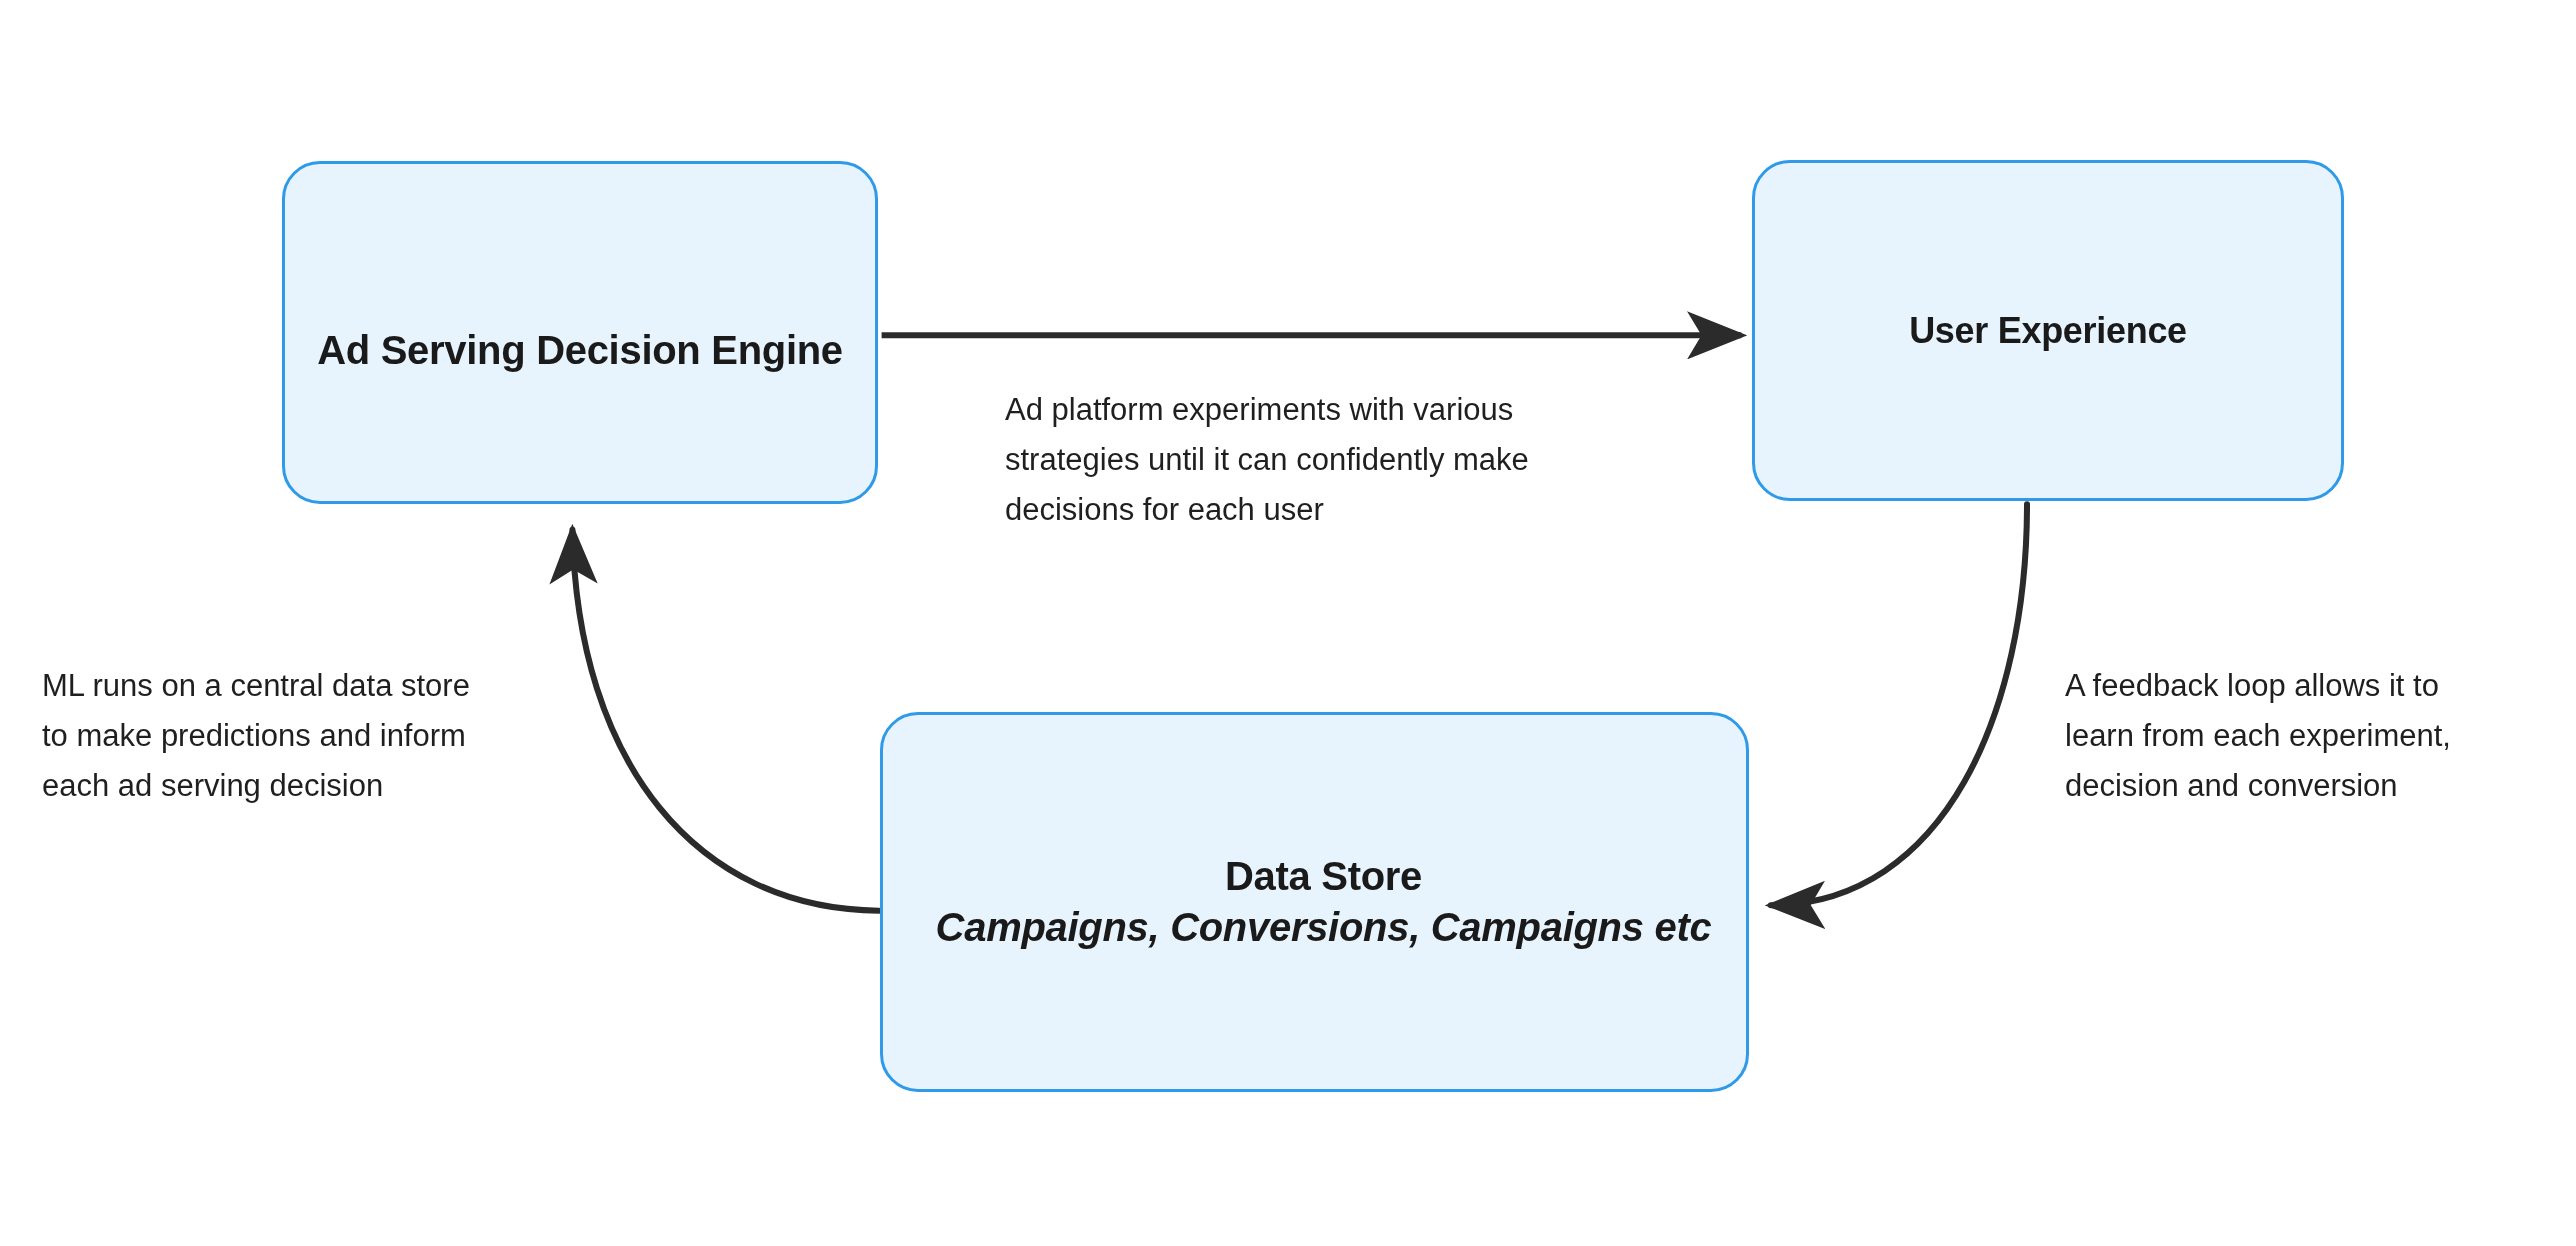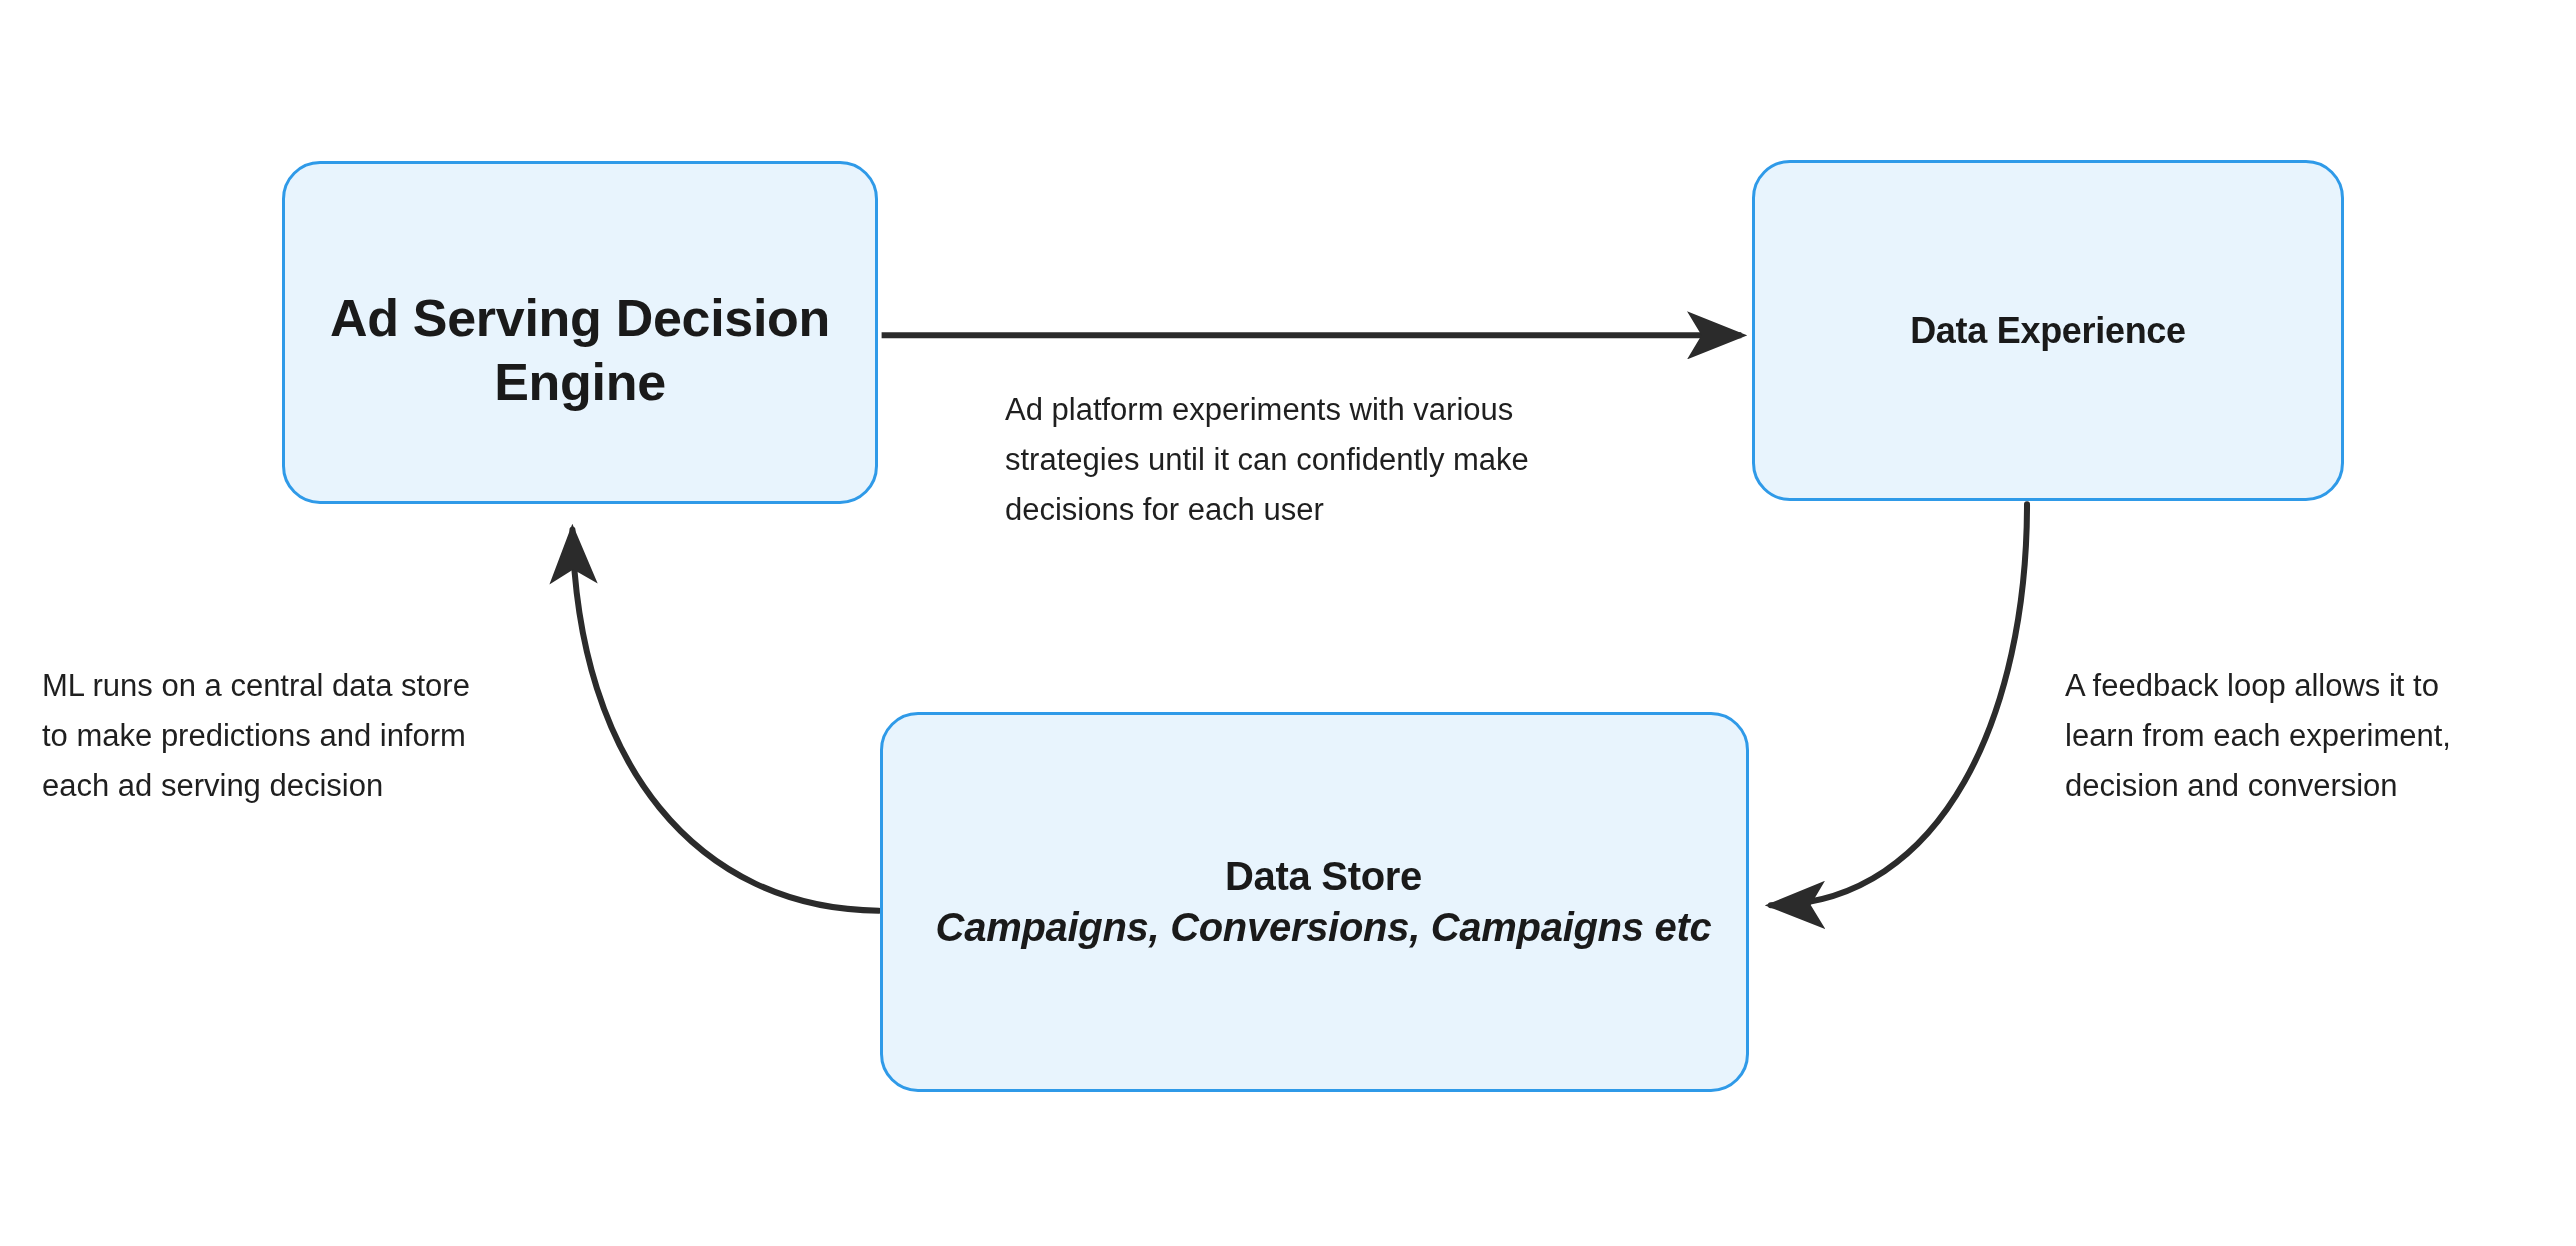--- a/index.html
+++ b/index.html
@@ -45,21 +45,21 @@
     color: #1a1a1a;
     letter-spacing: -0.3px;
     line-height: 1.22;
   }
   #node-ad-serving {
     left: 282px;
     top: 161px;
     width: 596px;
     height: 343px;
   }
-  #node-ad-serving .node-title { font-size: 52px; margin-top: 36px; }
+  #node-ad-serving .node-title { font-size: 40px; margin-top: 36px; }
 
   #node-user-experience {
     left: 1752px;
     top: 160px;
     width: 592px;
     height: 341px;
   }
   #node-user-experience .node-title { font-size: 36px; }
 
   #node-data-store {
@@ -124,21 +124,21 @@
 
     <path d="M1310,1358 C1040,1356 860,1140 853,790" fill="none" stroke="#2b2b2b" stroke-width="9" stroke-linecap="round" marker-end="url(#arrowhead)"></path>
   </svg>
 
   <div class="node" id="node-ad-serving">
     <div class="node-title">Ad Serving
 Decision Engine</div>
   </div>
 
   <div class="node" id="node-user-experience">
-    <div class="node-title">Data Experience</div>
+    <div class="node-title">User Experience</div>
   </div>
 
   <div class="node" id="node-data-store">
     <div class="node-title">Data Store</div>
     <div class="node-subtitle">Campaigns, Conversions, Campaigns etc</div>
   </div>
 
   <div class="edge-label" id="label-ml-runs">ML runs on a central data store
 to make predictions and inform
 each ad serving decision</div>

